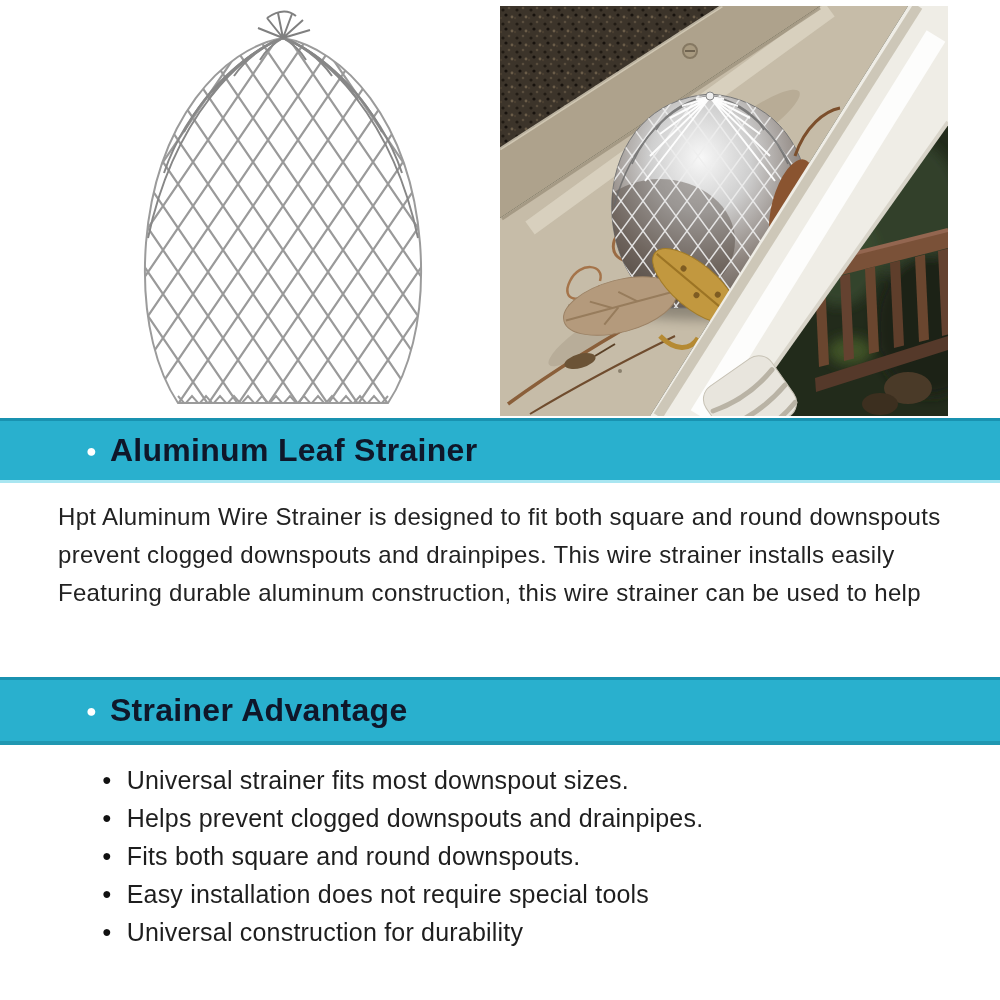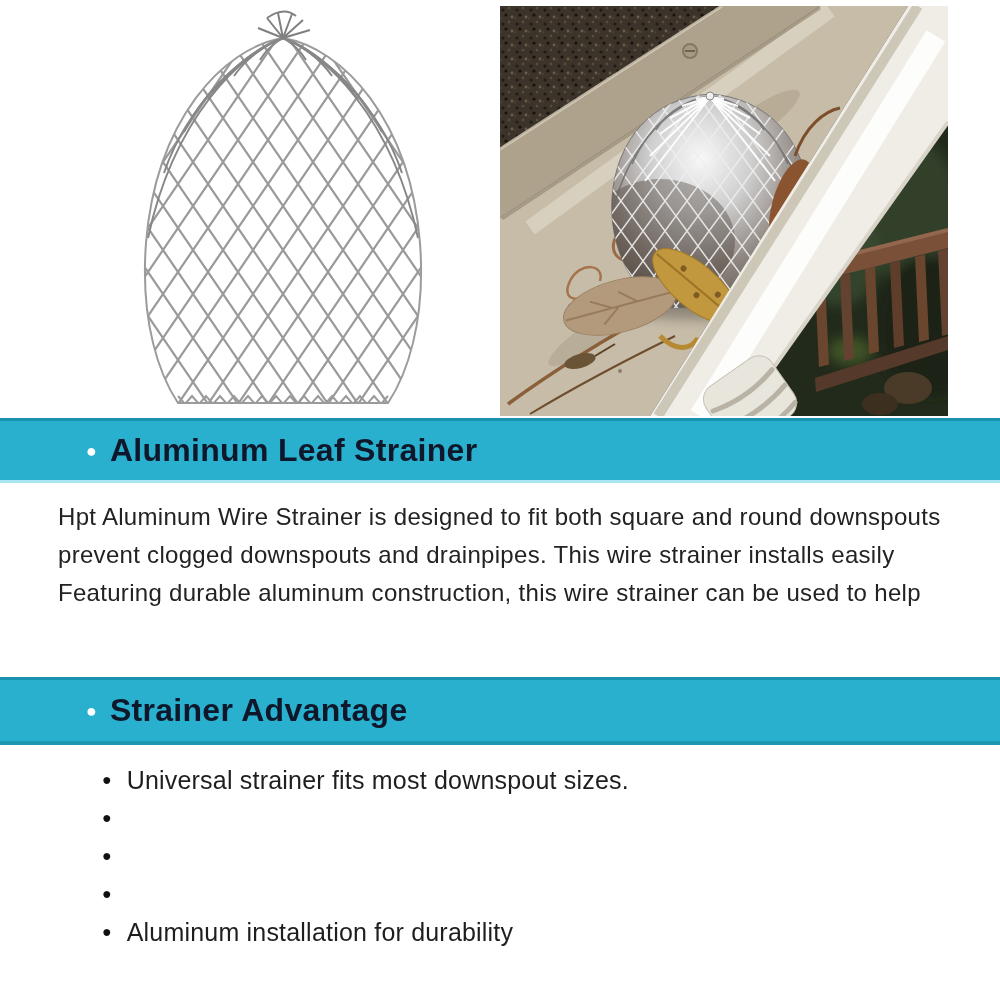--- a/index.html
+++ b/index.html
@@ -208,26 +208,29 @@
     <span class="title">Strainer Advantage</span>
   </div>
 
   <div class="advantages">
     <div class="advantage-row">
       <span class="dot">●</span>
       <span class="txt">Universal strainer fits most downspout sizes.</span>
     </div>
     <div class="advantage-row">
       <span class="dot">●</span>
-    </div>
-    <div class="advantage-row">
-      <span class="dot">●</span>
-    </div>
-    <div class="advantage-row">
-      <span class="dot">●</span>
-    </div>
-    <div class="advantage-row">
-      <span class="dot">●</span>
-      <span class="txt">Aluminum installation for durability</span>
+      <span class="txt">Helps prevent clogged downspouts and drainpipes.</span>
+    </div>
+    <div class="advantage-row">
+      <span class="dot">●</span>
+      <span class="txt">Fits both square and round downspouts.</span>
+    </div>
+    <div class="advantage-row">
+      <span class="dot">●</span>
+      <span class="txt">Easy installation does not require special tools</span>
+    </div>
+    <div class="advantage-row">
+      <span class="dot">●</span>
+      <span class="txt">Universal construction for durability</span>
     </div>
   </div>
 
 </div>
 
 </body></html>

